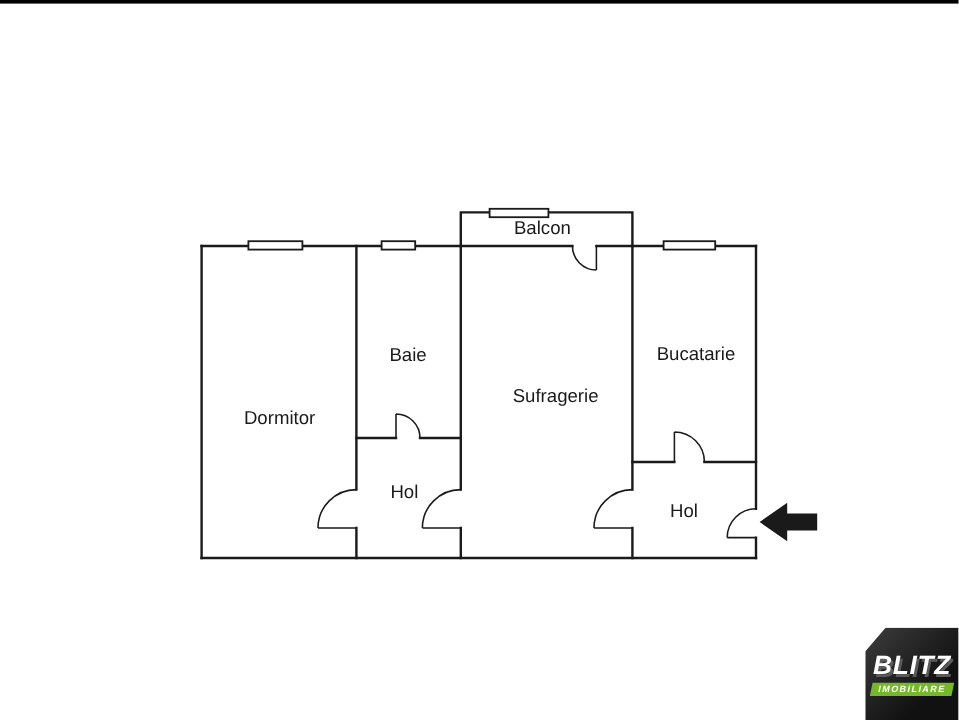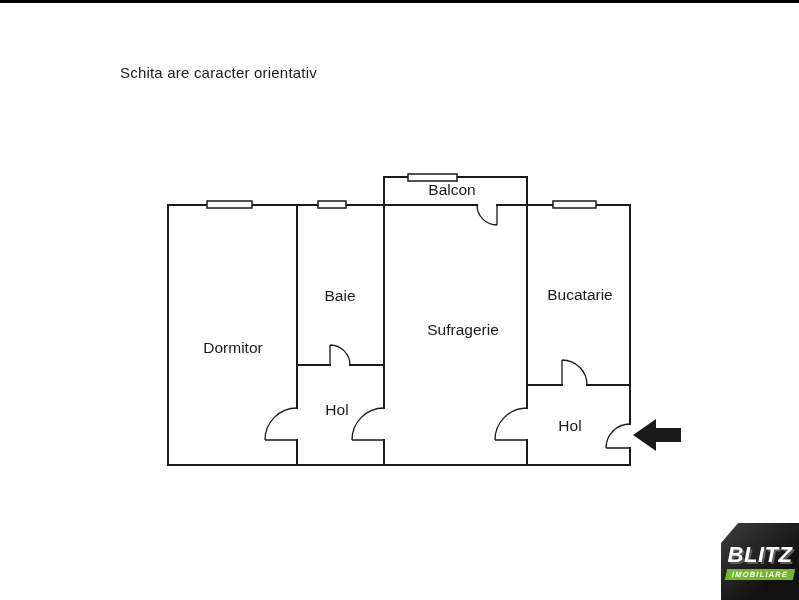--- a/index.html
+++ b/index.html
@@ -77,21 +77,20 @@
     white-space: nowrap;
   }
 </style>
 </head>
 <body>
 
 <div class="page">
 
   <div class="top-border"></div>
 
-  <div class="disclaimer">Schita are caracter orientativ</div>
 
   <svg class="plan-svg" viewBox="0 0 799 600" xmlns="http://www.w3.org/2000/svg">
 
     <g stroke="#1a1a1a" stroke-width="2" fill="none" stroke-linecap="square">
       <path d="M168 205 H477 M497 205 H630"></path>
       <path d="M168 205 V465"></path>
       <path d="M168 465 H630"></path>
       <path d="M630 205 V424 M630 448 V465"></path>
       <path d="M384 205 V177 H527 V205"></path>
       <path d="M297 205 V408 M297 440 V465"></path>

